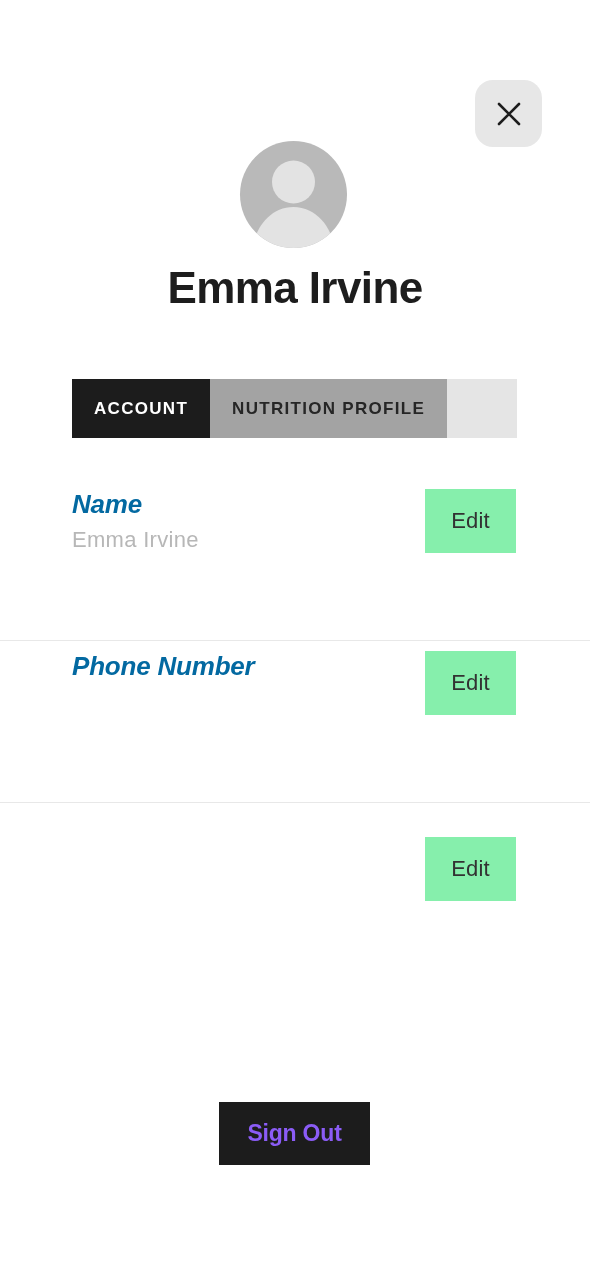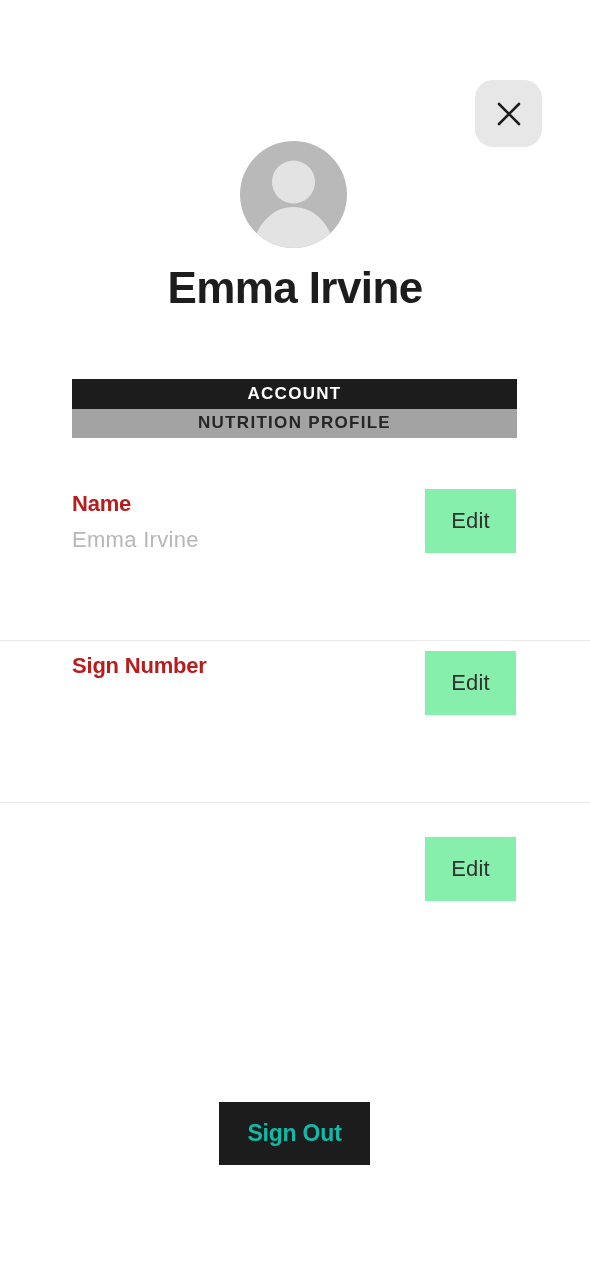--- a/index.html
+++ b/index.html
@@ -68,21 +68,20 @@
 
   
   .tabs {
     position: absolute;
     left: 72px;
     top: 347px;
     width: 445px;
     height: 59px;
     display: flex;
     background: #e5e5e5;
-    flex-direction: column;
   }
   .tab {
     display: flex;
     align-items: center;
     justify-content: center;
     font-size: 17px;
     font-weight: bold;
     letter-spacing: 1.3px;
     color: #262626;
     background: #a3a3a3;
@@ -110,25 +109,26 @@
     height: 161px;
     display: flex;
     align-items: flex-start;
   }
   .row-texts {
     position: absolute;
     left: 72px;
     top: 10px;
   }
   .row-label {
-    font-size: 22px;
-    font-weight: bold;
-    color: #b91c1c;
+    font-size: 26px;
+    font-weight: bold;
+    color: #0369a1;
     line-height: 30px;
     letter-spacing: -0.2px;
+    font-style: italic;
   }
   .row-value {
     font-size: 22px;
     color: #b7b7b7;
     line-height: 30px;
     margin-top: 6px;
     letter-spacing: 0.3px;
   }
   .row.no-value .row-texts { top: 46px; }
 
@@ -158,21 +158,21 @@
   }
 
   
   .signout-btn {
     position: absolute;
     left: 219px;
     top: 1070px;
     width: 151px;
     height: 63px;
     background: #1c1c1c;
-    color: #14b8a6;
+    color: #8b5cf6;
     border: none;
     font-family: "Liberation Sans", sans-serif;
     font-size: 23px;
     font-weight: bold;
     letter-spacing: -0.2px;
     cursor: pointer;
     display: flex;
     align-items: center;
     justify-content: center;
   }
@@ -213,21 +213,21 @@
         <div class="row-label">Name</div>
         <div class="row-value">Emma Irvine</div>
       </div>
       <button class="edit-btn">Edit</button>
     </div>
 
     <div class="divider"></div>
 
     <div class="row">
       <div class="row-texts">
-        <div class="row-label">Sign Number</div>
+        <div class="row-label">Phone Number</div>
       </div>
       <button class="edit-btn">Edit</button>
     </div>
 
     <div class="divider"></div>
 
     <div class="row no-value">
       <button class="edit-btn">Edit</button>
     </div>
 

